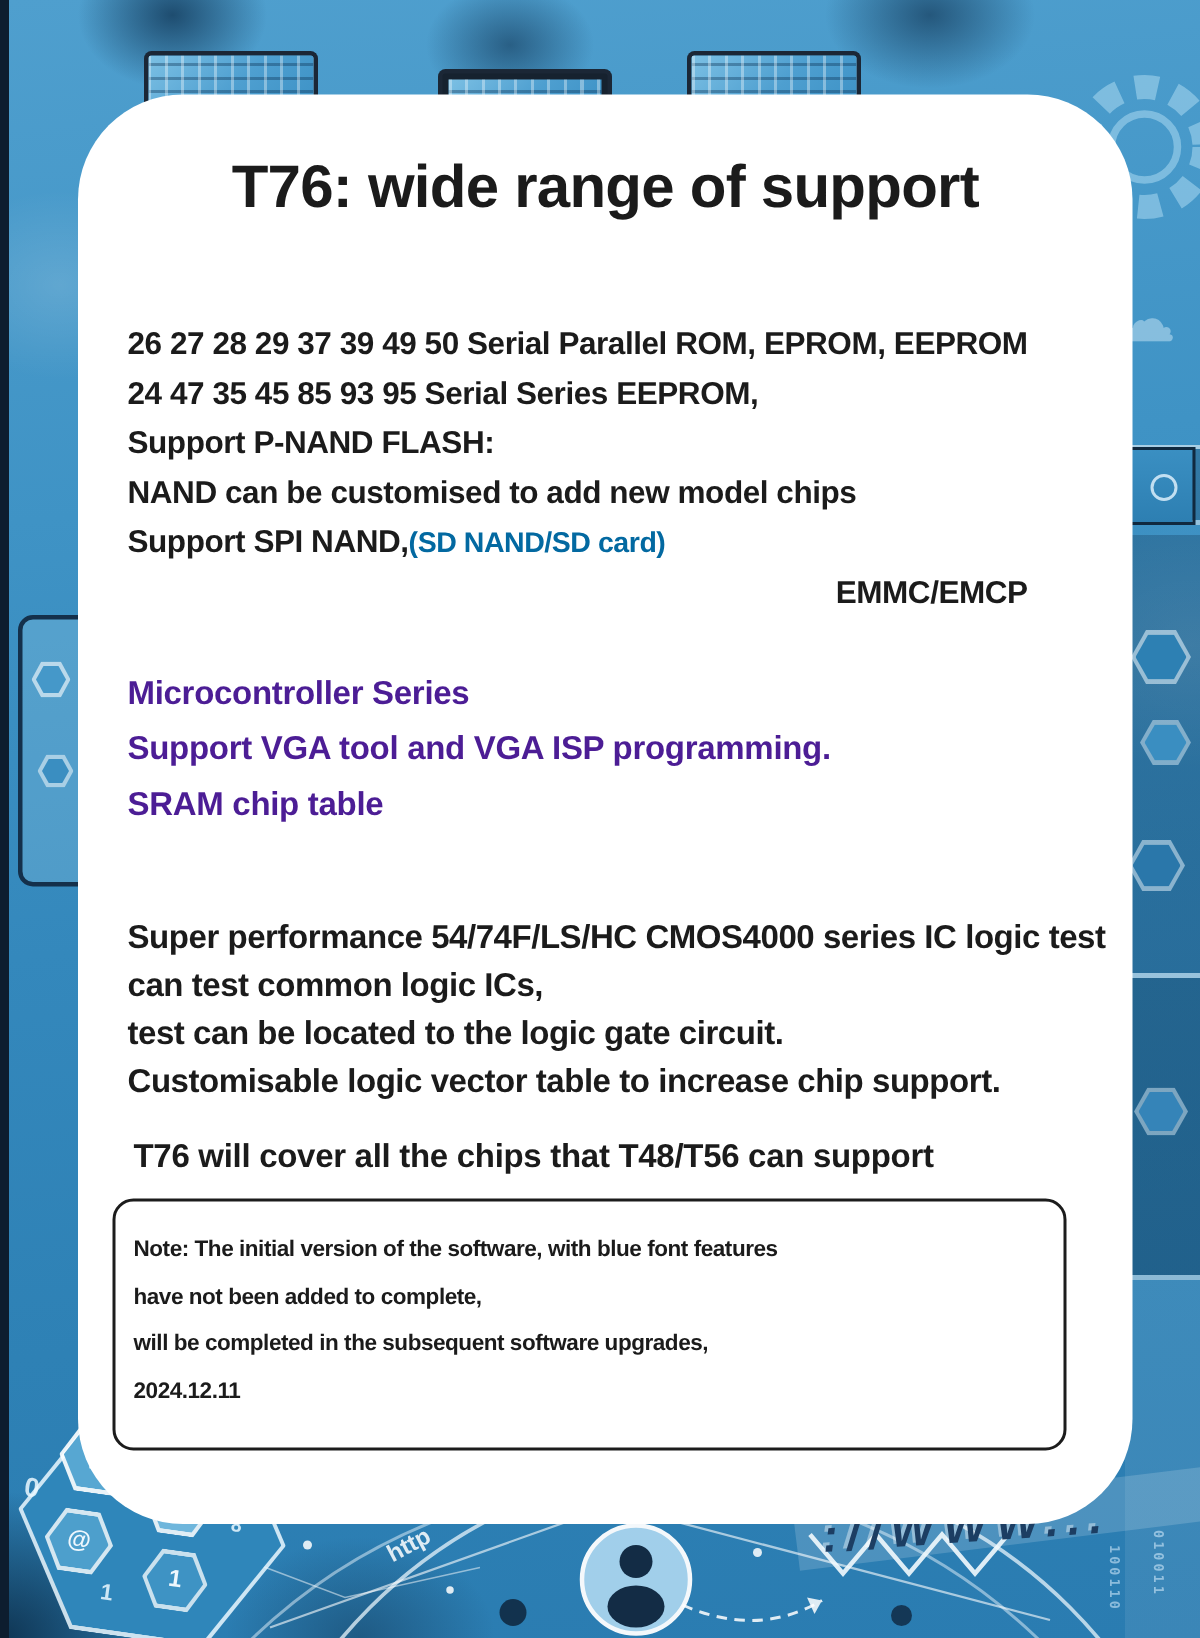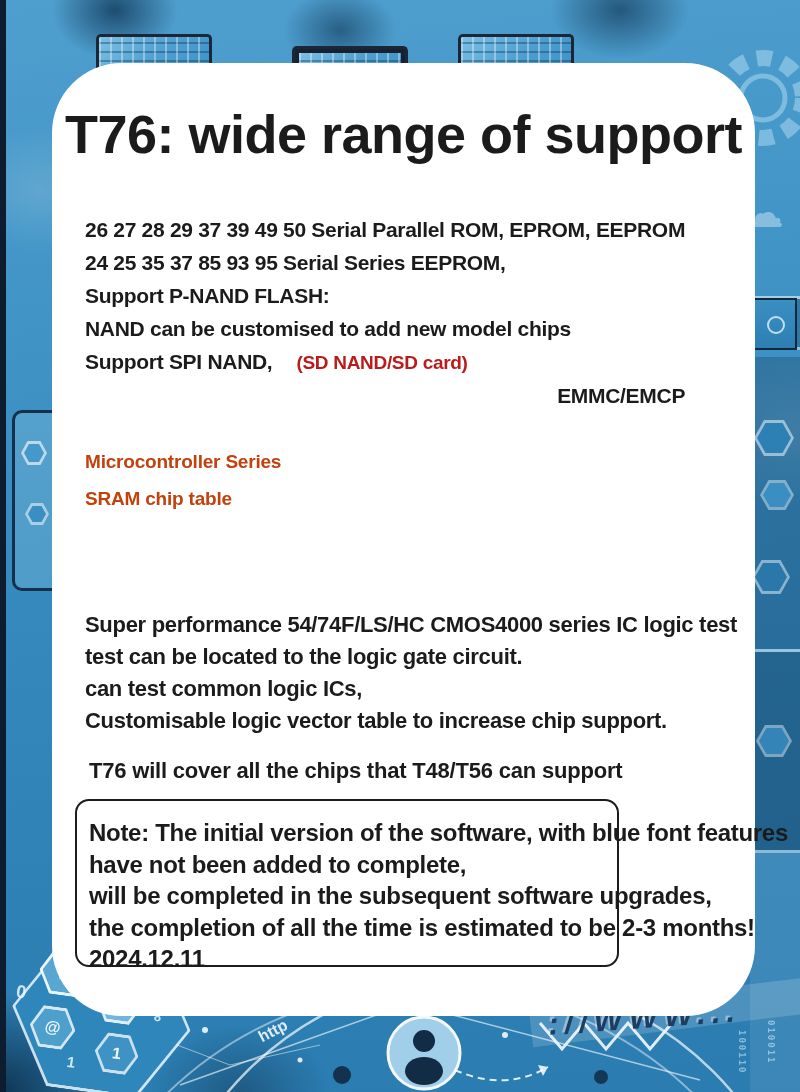--- a/index.html
+++ b/index.html
@@ -63,30 +63,30 @@
     color:#1c3e63;transform:rotate(-4deg);text-shadow:-2px -2px 0 rgba(255,255,255,.40);white-space:nowrap;}
   .http-text{position:absolute;left:258px;top:1022px;z-index:1;color:rgba(255,255,255,.85);font-size:16px;transform:rotate(-28deg);}
   .binary{position:absolute;z-index:1;color:rgba(220,240,255,.55);font-size:9px;letter-spacing:2px;writing-mode:vertical-rl;font-family:"DejaVu Sans Mono",monospace;}
   .binary1{left:737px;top:1030px;}
   .binary2{left:766px;top:1020px;}
   .cloud-glyph{position:absolute;left:742px;top:188px;font-size:42px;color:rgba(220,240,250,.45);z-index:1;font-weight:normal;}
   .gear-svg{position:absolute;left:705px;top:20px;z-index:1;}
   .bottom-svg{position:absolute;left:0;top:935px;z-index:1;}
   
   .card{position:absolute;left:52px;top:63px;width:703px;height:953px;background:#ffffff;border-radius:70px;z-index:5;color:#1b1b1b;}
-  .title{position:absolute;top:40px;left:0;right:0;text-align:center;font-size:54px;letter-spacing:-.5px;color:#1b1b1b;}
+  .title{position:absolute;top:40px;left:0;right:0;text-align:center;font-size:40px;letter-spacing:-.5px;color:#1b1b1b;}
   .line{white-space:nowrap;}
   .mem{position:absolute;left:33px;top:150px;font-size:21px;line-height:33px;letter-spacing:-.3px;}
-  .spi-blue{color:#b91c1c;font-size:19px;margin-left:24px;}
+  .spi-blue{color:#0369a1;font-size:19px;margin-left:0;}
   .emmc{padding-left:7px;text-align:right;}
-  .blue-block{position:absolute;left:33px;top:380px;font-size:19px;line-height:37px;color:#c2410c;letter-spacing:-.2px;}
+  .blue-block{position:absolute;left:33px;top:380px;font-size:22px;line-height:37px;color:#4c1d95;letter-spacing:-.2px;}
   .logic{position:absolute;left:33px;top:546px;font-size:22px;line-height:32px;letter-spacing:-.3px;}
   .coverage{position:absolute;left:37px;top:695px;font-size:22px;letter-spacing:-.2px;white-space:nowrap;}
-  .note-box{position:absolute;left:23px;top:736px;width:544px;height:168px;border:2px solid #1c1c1c;border-radius:14px;
-    box-sizing:border-box;padding:16px 0 0 12px;font-size:24px;line-height:31.5px;letter-spacing:-.3px;}
+  .note-box{position:absolute;left:23px;top:736px;width:636px;height:168px;border:2px solid #1c1c1c;border-radius:14px;
+    box-sizing:border-box;padding:16px 0 0 12px;font-size:15px;line-height:31.5px;letter-spacing:-.3px;}
 </style>
 </head>
 <body>
 
 <div class="bg"></div>
 <div class="left-dark-strip"></div>
 
 <div class="laptop laptop1">
     <div class="screen"></div>
   </div>
@@ -183,43 +183,43 @@
 <div class="www-text">://WWW...</div>
 <div class="http-text">http</div>
 <div class="binary binary1">100110</div>
 <div class="binary binary2">010011</div>
 
 <div class="card">
   <div class="title">T76: wide range of support</div>
 
   <div class="mem">
     <div class="line">26 27 28 29 37 39 49 50 Serial Parallel ROM, EPROM, EEPROM</div>
-    <div class="line">24 25 35 37 85 93 95 Serial Series EEPROM,</div>
+    <div class="line">24 47 35 45 85 93 95 Serial Series EEPROM,</div>
     <div class="line">Support P-NAND FLASH:</div>
     <div class="line">NAND can be customised to add new model chips</div>
     <div class="line">
       <span>Support SPI NAND,</span><span class="spi-blue">(SD NAND/SD card)</span>
     </div>
     <div class="line emmc">EMMC/EMCP</div>
   </div>
 
   <div class="blue-block">
     <div class="line">Microcontroller Series</div>
+    <div class="line">Support VGA tool and VGA ISP programming.</div>
     <div class="line">SRAM chip table</div>
   </div>
 
   <div class="logic">
     <div class="line">Super performance 54/74F/LS/HC CMOS4000 series IC logic test</div>
+    <div class="line">can test common logic ICs,</div>
     <div class="line">test can be located to the logic gate circuit.</div>
-    <div class="line">can test common logic ICs,</div>
     <div class="line">Customisable logic vector table to increase chip support.</div>
   </div>
 
   <div class="coverage">T76 will cover all the chips that T48/T56 can support</div>
 
   <div class="note-box">
     <div class="line">Note: The initial version of the software, with blue font features</div>
     <div class="line">have not been added to complete,</div>
     <div class="line">will be completed in the subsequent software upgrades,</div>
-    <div class="line">the completion of all the time is estimated to be 2-3 months!</div>
     <div class="line">2024.12.11</div>
   </div>
 </div>
 
 </body></html>

